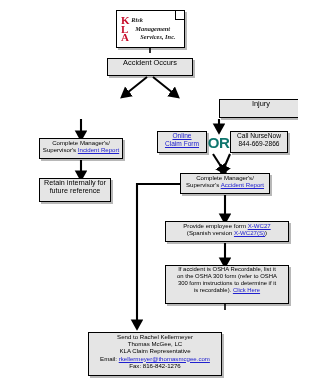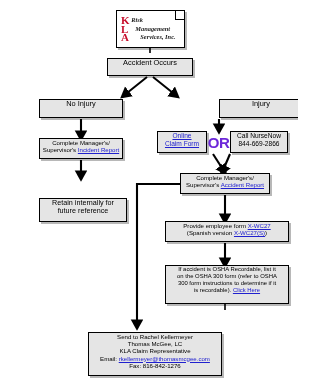--- a/index.html
+++ b/index.html
@@ -100,41 +100,41 @@
   }
   #rms span { display: block; }
   #rms .w2 { padding-left: 4px; }
   #rms .w3 { padding-left: 9px; }
 
   
   #n-accident    { left: 107px; top: 58px;  width: 86px;  height: 18px;  font-size: 7.4px; }
   #n-noinjury    { left: 39px;  top: 99px;  width: 84px;  height: 19px;  font-size: 7.4px; }
   #n-injury      { left: 178px; top: 99px;  width: 84px;  height: 19px;  font-size: 7.4px; margin-left: 41px; }
   #n-incident    { left: 39px;  top: 138px; width: 84px;  height: 21px;  font-size: 6.1px; }
-  #n-retain      { left: 39px;  top: 178px; width: 88px;  height: 24px;  font-size: 7.2px; margin-top: 20px; }
+  #n-retain      { left: 39px;  top: 178px; width: 72px;  height: 24px;  font-size: 7.2px; }
   #n-online      { left: 157px; top: 131px; width: 50px;  height: 22px;  font-size: 6.6px; }
   #n-nurse       { left: 230px; top: 131px; width: 58px;  height: 22px;  font-size: 6.6px; }
   #n-report      { left: 180px; top: 173px; width: 90px;  height: 21px;  font-size: 6.1px; }
   #n-form        { left: 165px; top: 221px; width: 124px; height: 21px;  font-size: 6.1px; }
   #n-osha        { left: 165px; top: 265px; width: 124px; height: 39px;  font-size: 5.9px; }
   #n-sendto      { left: 88px;  top: 332px; width: 134px; height: 44px;  font-size: 6.1px; }
 
   #or-label {
     position: absolute;
     left: 208px;
     top: 132px;
     width: 21px;
     height: 20px;
     display: flex;
     align-items: center;
     justify-content: center;
     font-family: "Liberation Sans", sans-serif;
     font-weight: bold;
     font-size: 15px;
-    color: #6d28d9;
+    color: #0f766e;
     letter-spacing: -0.5px;
   }
 </style>
 </head>
 <body>
 
 <div id="canvas">
 
   <svg id="connectors" width="298" height="386" viewBox="0 0 298 386" style="position:absolute;left:0;top:0;">
     <defs>
@@ -187,23 +187,20 @@
         <span class="w3">Services, Inc.</span>
       </div>
     </div>
     <div id="logo-fold"></div>
   </div>
 
   <div class="node" id="n-accident">
     <span class="txt">Accident Occurs</span>
   </div>
 
-  <div class="node" id="n-noinjury">
-    <span class="txt">No Injury</span>
-  </div>
 
   <div class="node" id="n-injury">
     <span class="txt">Injury</span>
   </div>
 
   <div class="node" id="n-incident">
     <span class="txt">
       <span>Complete Manager's/</span><br>
       <span>Supervisor's </span><a class="lnk" href="#">Incident Report</a>
     </span>

